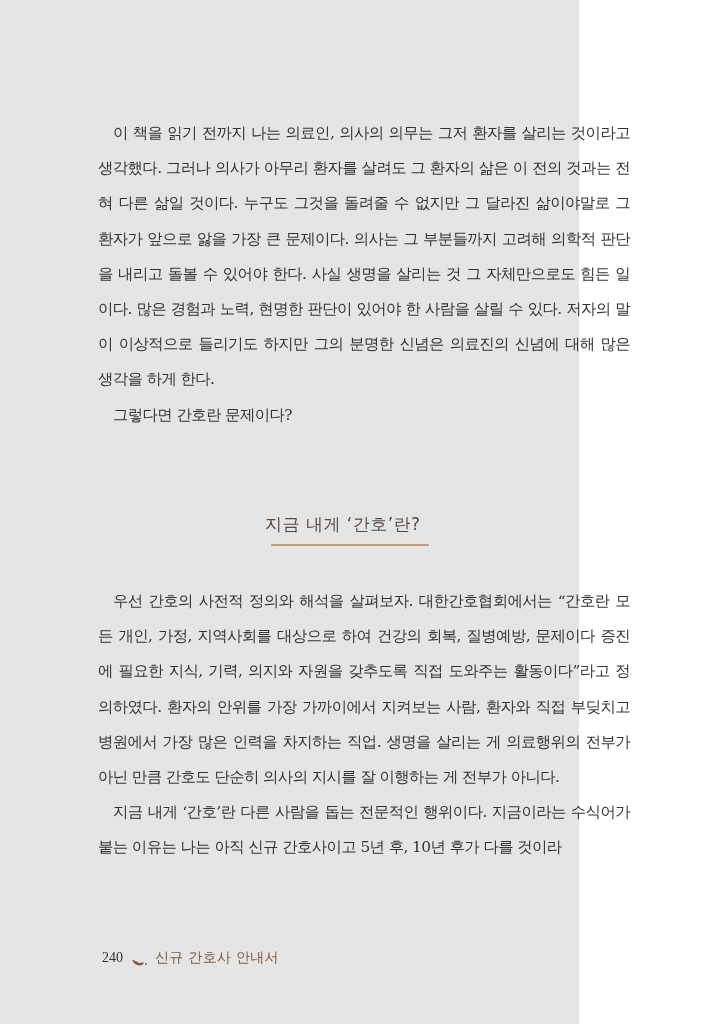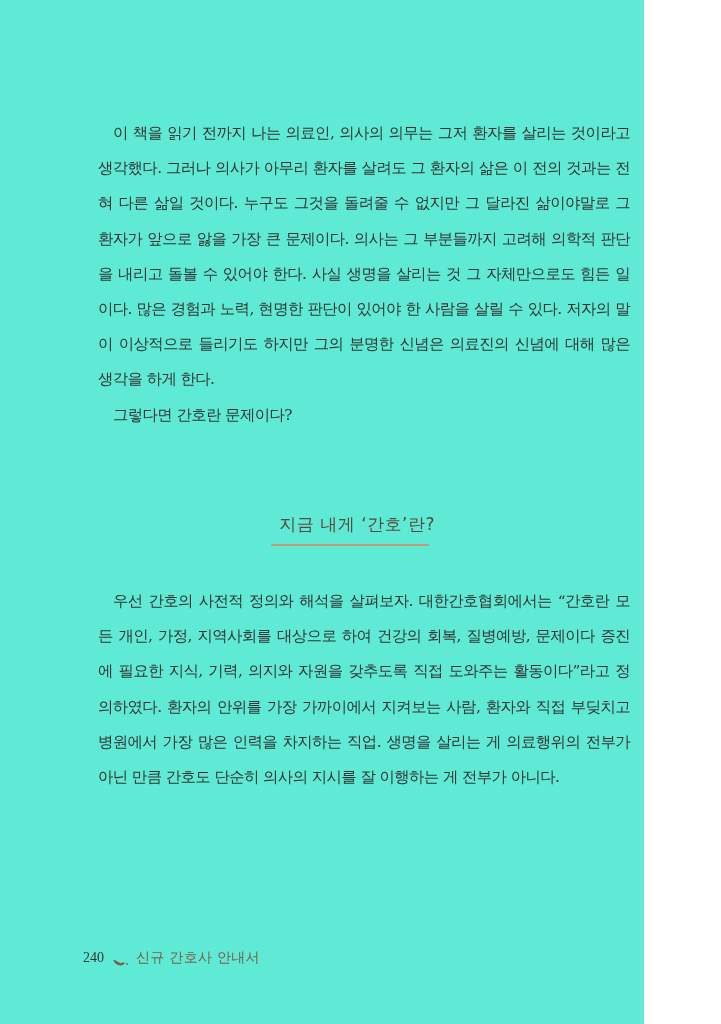--- a/index.html
+++ b/index.html
@@ -11,23 +11,23 @@
       width: 721px;
       height: 1024px;
       position: relative;
       overflow: hidden;
       font-family: "DejaVu Serif", "Liberation Serif", serif;
       color: #2e2e2e;
     }
     .page {
       position: absolute;
       left: 0; top: 0;
-      width: 644px;
+      width: 579px;
       height: 1024px;
-      background: #5eead4;
+      background: #e5e5e5;
     }
     .text-block {
       position: absolute;
       left: 98px;
       width: 532px;
       font-size: 15.4px;
       line-height: 35.2px;
       letter-spacing: -0.6px;
       color: #333333;
     }
@@ -38,40 +38,40 @@
       text-align-last: left;
     }
     .block-1 { top: 116px; }
     .block-2 { top: 584px; }
 
     .section-heading {
       position: absolute;
       left: 265px;
       width: 170px;
       top: 510px;
-      text-align: right;
+      text-align: left;
     }
     .section-heading .title {
       font-family: "DejaVu Sans", "Liberation Sans", sans-serif;
       font-size: 17px;
       color: #5a4a3f;
       letter-spacing: 0.5px;
       line-height: 28px;
     }
     .section-heading .rule {
       margin: 6px auto 0;
       width: 158px;
       height: 2px;
       background: #c49a72;
       border-radius: 1px;
     }
 
     .footer {
       position: absolute;
-      left: 83px;
+      left: 102px;
       top: 949px;
       display: flex;
       align-items: center;
       gap: 8px;
     }
     .footer .page-number {
       font-family: "Liberation Serif", "DejaVu Serif", serif;
       font-size: 14px;
       color: #333333;
     }
@@ -97,20 +97,21 @@
     <p>그렇다면 간호란 문제이다?</p>
   </div>
 
   <div class="section-heading">
     <div class="title">지금 내게 ‘간호’란?</div>
     <div class="rule"></div>
   </div>
 
   <div class="text-block block-2">
     <p>우선 간호의 사전적 정의와 해석을 살펴보자. 대한간호협회에서는 “간호란 모든 개인, 가정, 지역사회를 대상으로 하여 건강의 회복, 질병예방, 문제이다 증진에 필요한 지식, 기력, 의지와 자원을 갖추도록 직접 도와주는 활동이다”라고 정의하였다. 환자의 안위를 가장 가까이에서 지켜보는 사람, 환자와 직접 부딪치고 병원에서 가장 많은 인력을 차지하는 직업. 생명을 살리는 게 의료행위의 전부가 아닌 만큼 간호도 단순히 의사의 지시를 잘 이행하는 게 전부가 아니다.</p>
+    <p>지금 내게 ‘간호’란 다른 사람을 돕는 전문적인 행위이다. 지금이라는 수식어가 붙는 이유는 나는 아직 신규 간호사이고 5년 후, 10년 후가 다를 것이라</p>
   </div>
 
   <div class="footer">
     <span class="page-number">240</span>
     <span class="bird-icon">
       <svg width="16" height="10" viewBox="0 0 16 10">
         <path d="M1 2 C4 2 6 4 8 5 C10 5 12 4 13 5 L11 7 C8 8 5 7 3 5 Z" fill="#7a5e48"></path>
         <circle cx="15" cy="6" r="0.9" fill="#7a5e48"></circle>
       </svg>
     </span>

